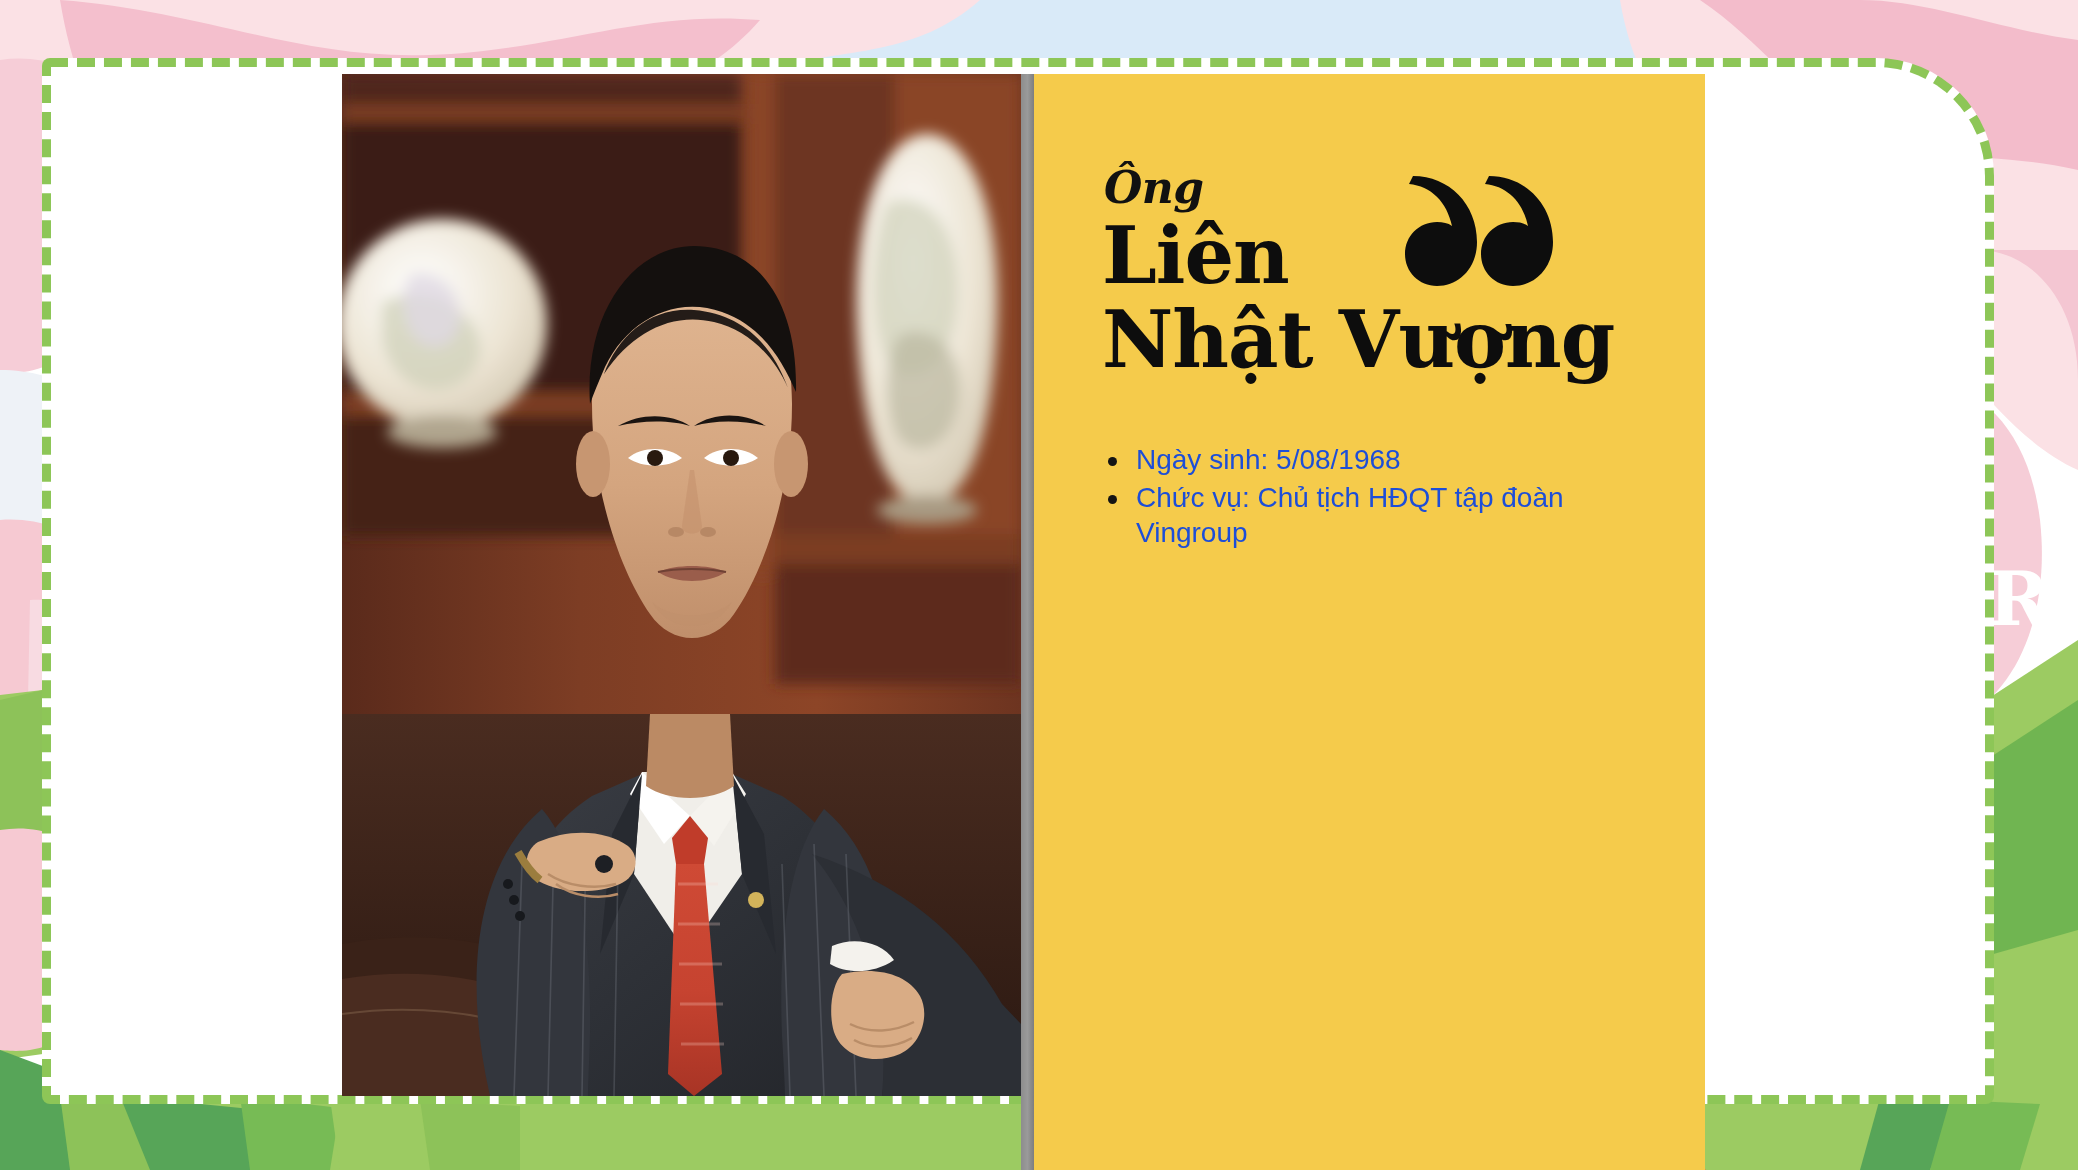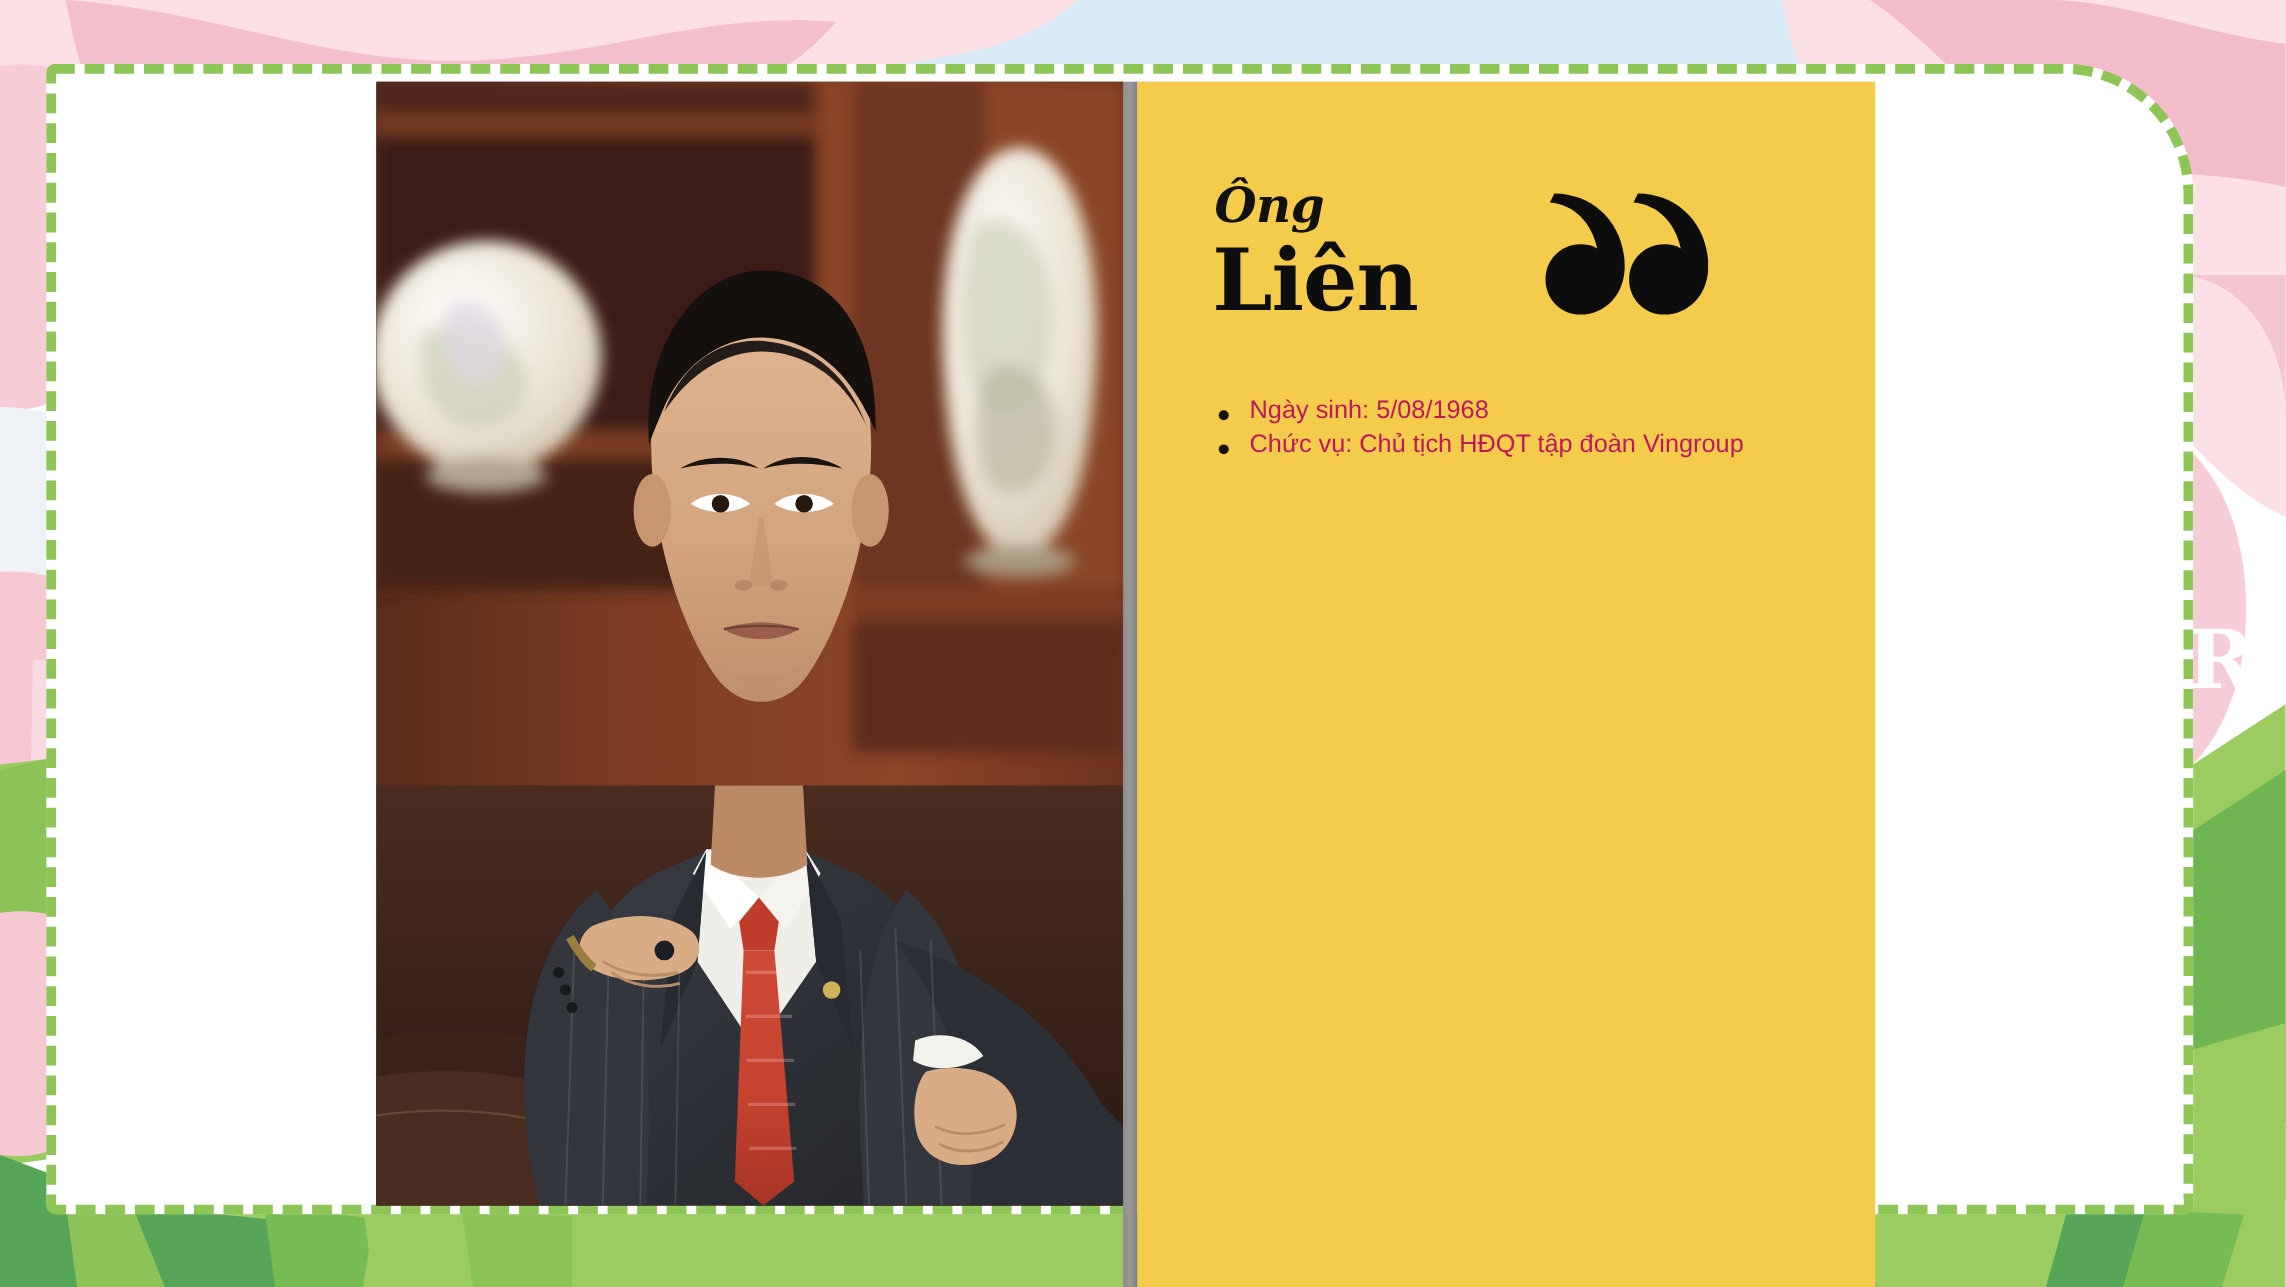--- a/index.html
+++ b/index.html
@@ -83,22 +83,22 @@
   .quote-mark{
     position:absolute;
     right:92px;top:-6px;
     width:150px;height:130px;
   }
 
   .bullets{
     list-style:none;
     margin:60px 0 0 0;
     padding:0;
-    color:#be185d;
-    font-size:23px;
+    color:#1d4ed8;
+    font-size:28px;
     line-height:1.26;
     font-family:"Liberation Sans",sans-serif;
   }
   .bullets li{
     position:relative;
     padding-left:34px;
     margin-bottom:2px;
     max-width:530px;
   }
   .bullets li::before{
@@ -365,20 +365,21 @@
       </svg>
     </div>
 
     <div class="divider"></div>
 
     <div class="panel">
 
       <div class="name-block">
         <div class="honorific">Ông</div>
         <div class="name-line">Liên</div>
+        <div class="name-line">Nhật Vượng</div>
 
         <svg class="quote-mark" viewBox="0 0 150 130">
           <path d="M10,16 C46,16 74,44 74,82 C74,108 56,126 34,126
                    C16,126 2,112 2,94 C2,76 16,62 34,62 C40,62 45,63 49,66
                    C44,42 28,26 6,24 Z" transform="translate(0,0) scale(1,1)" fill="#0d0d0d"></path>
           <path d="M86,16 C122,16 150,44 150,82 C150,108 132,126 110,126
                    C92,126 78,112 78,94 C78,76 92,62 110,62 C116,62 121,63 125,66
                    C120,42 104,26 82,24 Z" fill="#0d0d0d"></path>
         </svg>
       </div>

